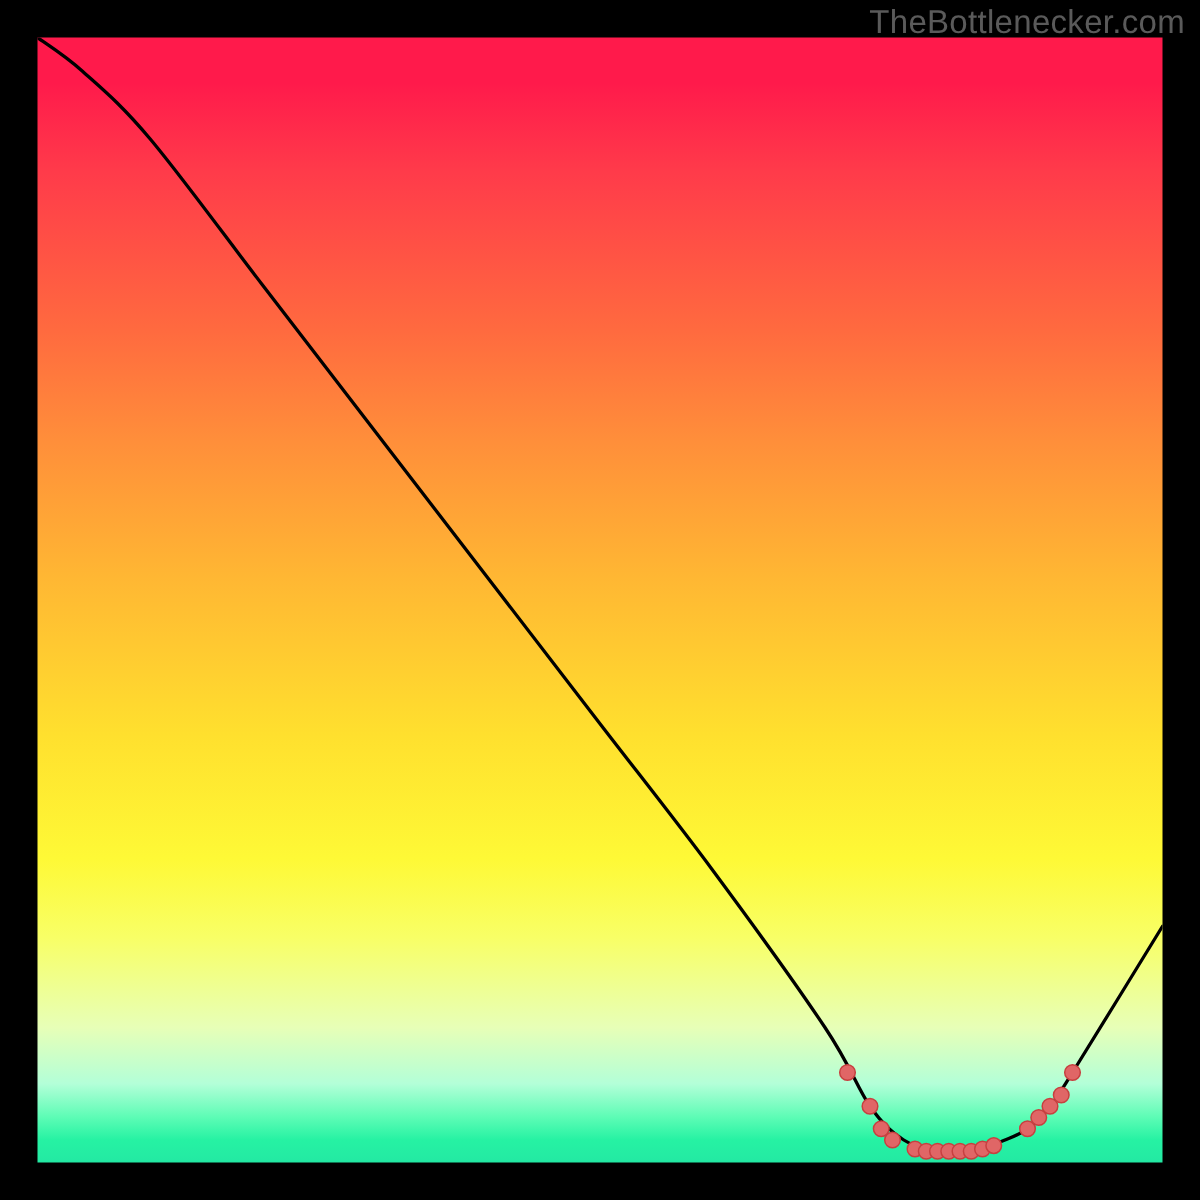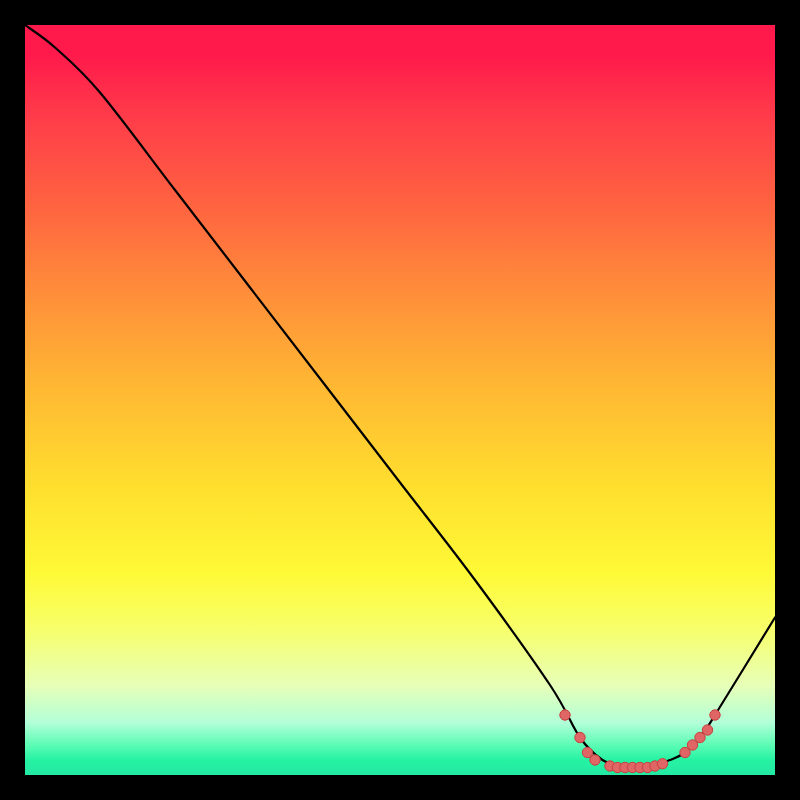--- a/index.html
+++ b/index.html
@@ -60,20 +60,21 @@
     height: 750px;
     overflow: visible;
     z-index: 3;
   }
 </style>
 </head>
 <body>
 
 <div class="frame">
 
+  <div class="watermark">TheBottlenecker.com</div>
 
   <div class="plot-area">
     <svg class="curve" viewBox="0 0 750 750" preserveAspectRatio="none">
       <path id="curve-path" fill="none" stroke="#000000" stroke-width="2.2" stroke-linecap="round" stroke-linejoin="round" d="M 0 0 C 5.00 3.75, 17.50 11.25, 30.00 22.50 C 42.50 33.75, 55.00 43.75, 75.00 67.50 C 95.00 91.25, 125.00 132.50, 150.00 165.00 C 175.00 197.50, 200.00 230.00, 225.00 262.50 C 250.00 295.00, 275.00 327.50, 300.00 360.00 C 325.00 392.50, 350.00 425.00, 375.00 457.50 C 400.00 490.00, 425.00 521.25, 450.00 555.00 C 475.00 588.75, 507.50 633.75, 525.00 660.00 C 542.50 686.25, 546.25 700.00, 555.00 712.50 C 563.75 725.00, 570.00 730.00, 577.50 735.00 C 585.00 740.00, 592.50 741.25, 600.00 742.50 C 607.50 743.75, 615.00 743.75, 622.50 742.50 C 630.00 741.25, 638.75 737.50, 645.00 735.00 C 651.25 732.50, 655.00 731.25, 660.00 727.50 C 665.00 723.75, 670.00 718.75, 675.00 712.50 C 680.00 706.25, 677.50 710.00, 690.00 690.00 C 702.50 670.00, 740.00 608.75, 750.00 592.50 "></path>
       <g id="markers-group">
           <circle cx="540.00" cy="690.00" r="5.2" fill="#e06666" stroke="#c74040" stroke-width="1"></circle>
           <circle cx="555.00" cy="712.50" r="5.2" fill="#e06666" stroke="#c74040" stroke-width="1"></circle>
           <circle cx="562.50" cy="727.50" r="5.2" fill="#e06666" stroke="#c74040" stroke-width="1"></circle>
           <circle cx="570.00" cy="735.00" r="5.2" fill="#e06666" stroke="#c74040" stroke-width="1"></circle>
           <circle cx="585.00" cy="741.00" r="5.2" fill="#e06666" stroke="#c74040" stroke-width="1"></circle>

